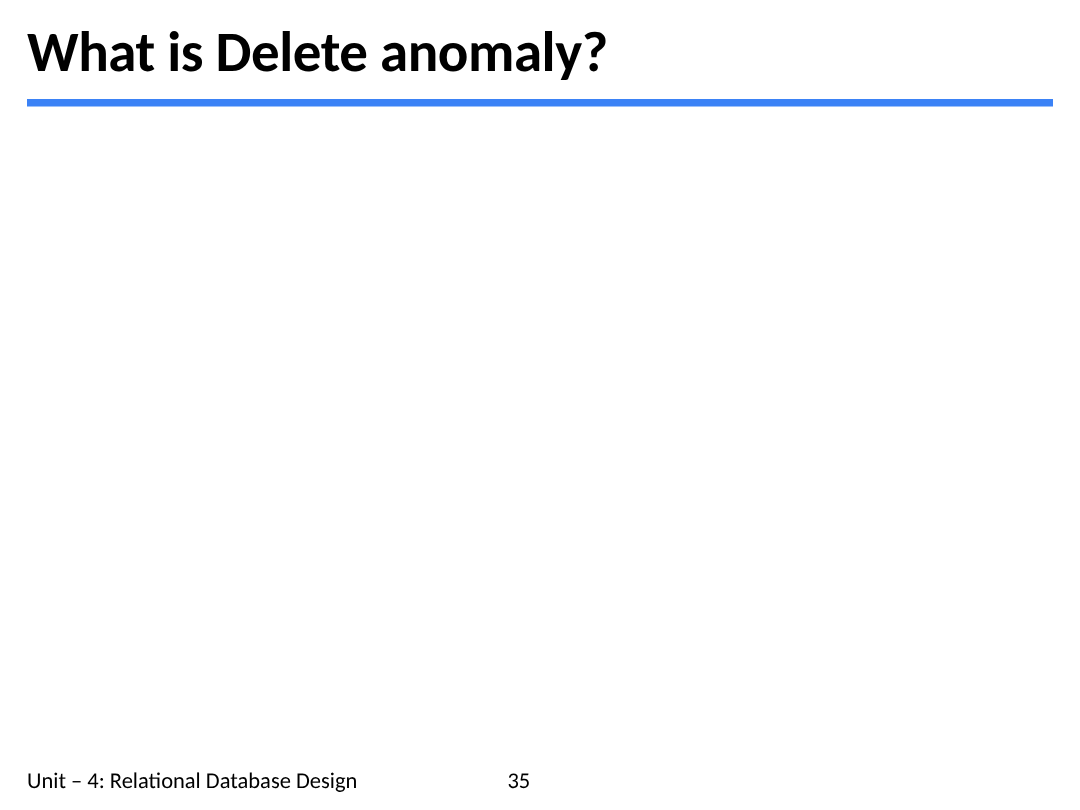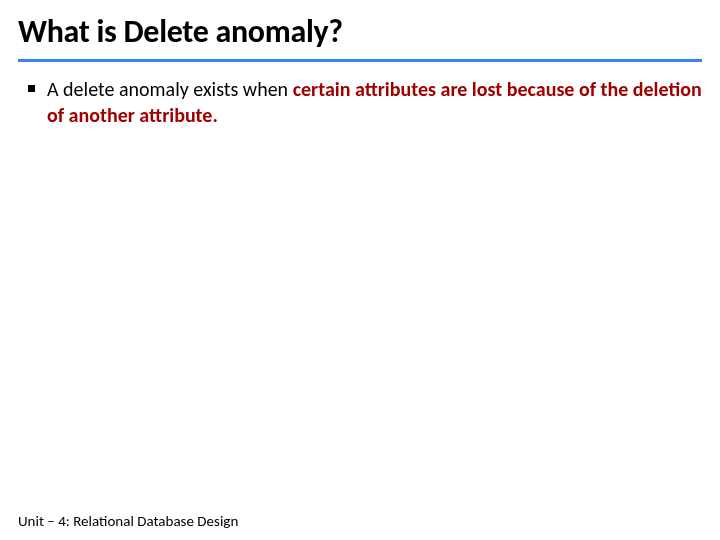--- a/index.html
+++ b/index.html
@@ -15,25 +15,25 @@
     position: relative;
     overflow: hidden;
   }
   .slide {
     width: 100%;
     height: 100%;
     position: relative;
     padding: 10px 18px 0 18px;
   }
   .title {
-    font-size: 32px;
+    font-size: 38px;
     font-weight: 700;
     color: #000000;
     padding: 2px 0 8px 0;
-    border-bottom: 3px solid #3b82f6;
+    border-bottom: 5px solid #3b82f6;
     letter-spacing: -0.3px;
   }
   .content {
     padding: 14px 0 0 10px;
   }
   .bullet-row {
     display: flex;
     align-items: flex-start;
   }
   .bullet-marker {
@@ -76,26 +76,19 @@
     text-align: right;
   }
 </style>
 </head>
 <body>
 
 <div class="slide">
 
   <h1 class="title">What is Delete anomaly?</h1>
 
-  <div class="content">
-    <div class="bullet-row">
-      <span class="bullet-marker"></span>
-      <div class="bullet-text">
-        <span>A delete anomaly exists when </span><span class="emph">certain attributes are lost because of the deletion of another attribute.</span><span></span>
-      </div>
-    </div>
-  </div>
 
   <div class="footer">
     <div class="footer-left">Unit – 4: Relational Database Design</div>
+    <div class="footer-center">35</div>
   </div>
 
 </div>
 
 </body></html>

